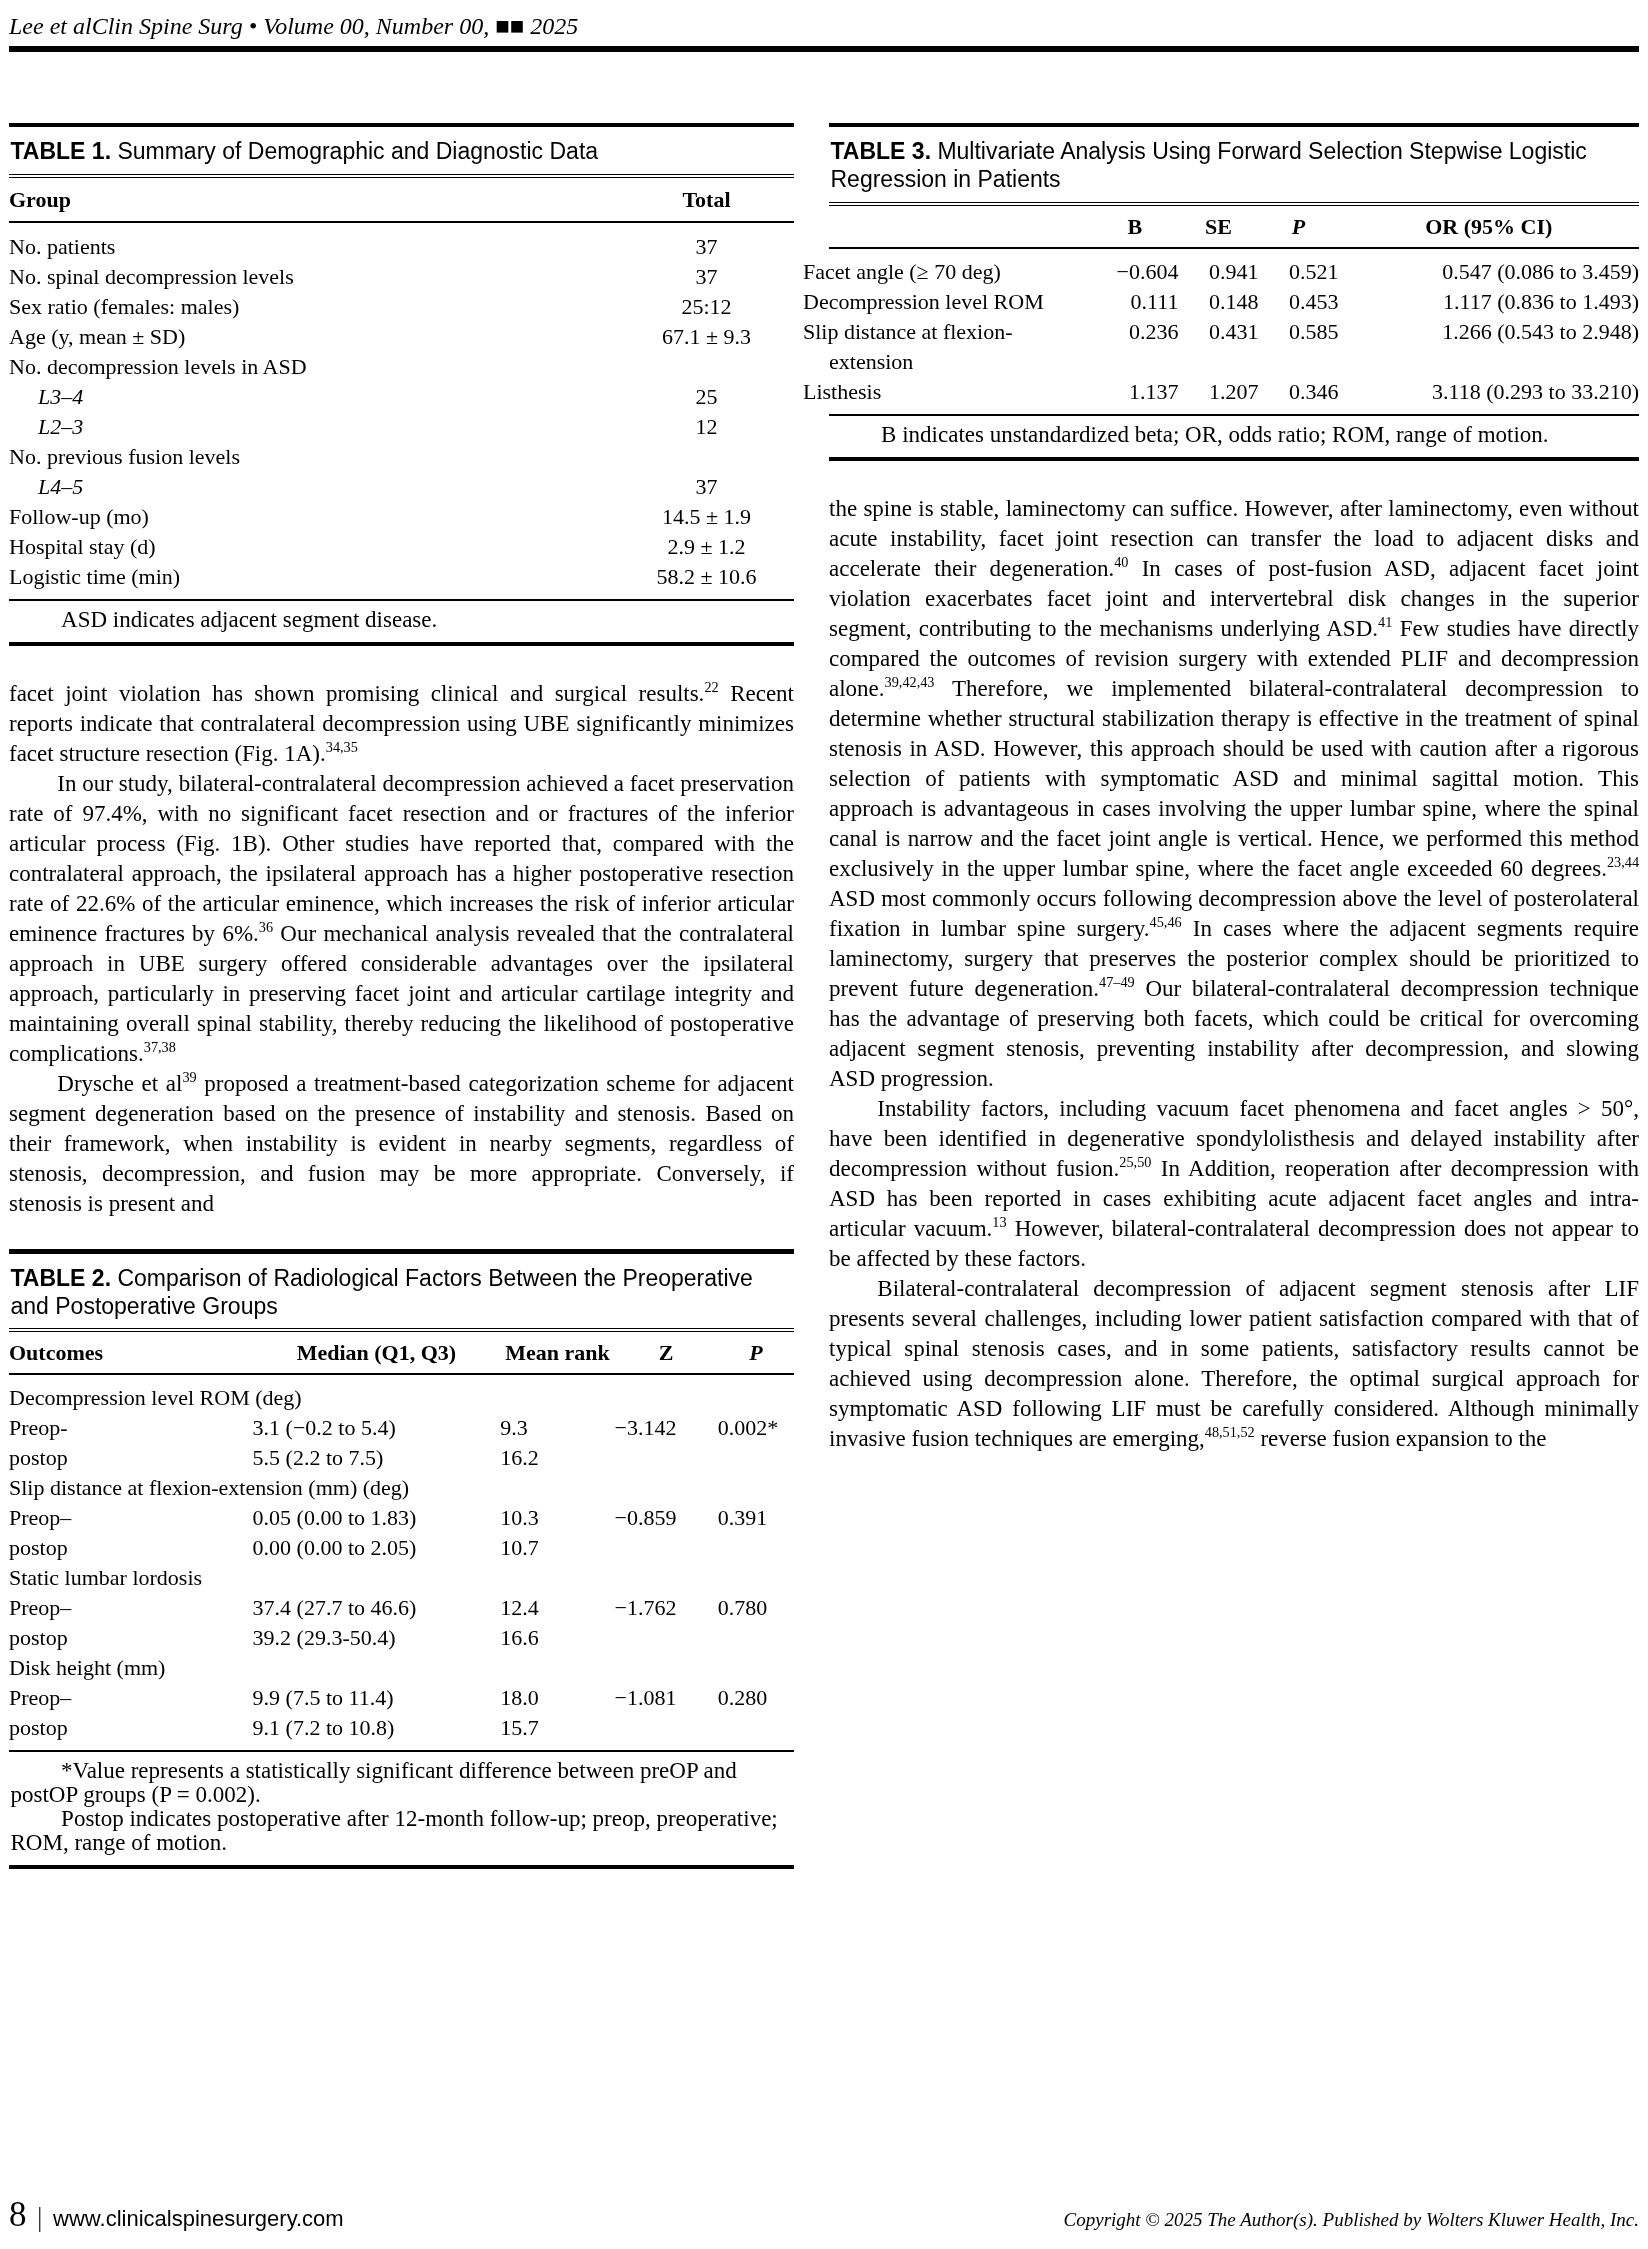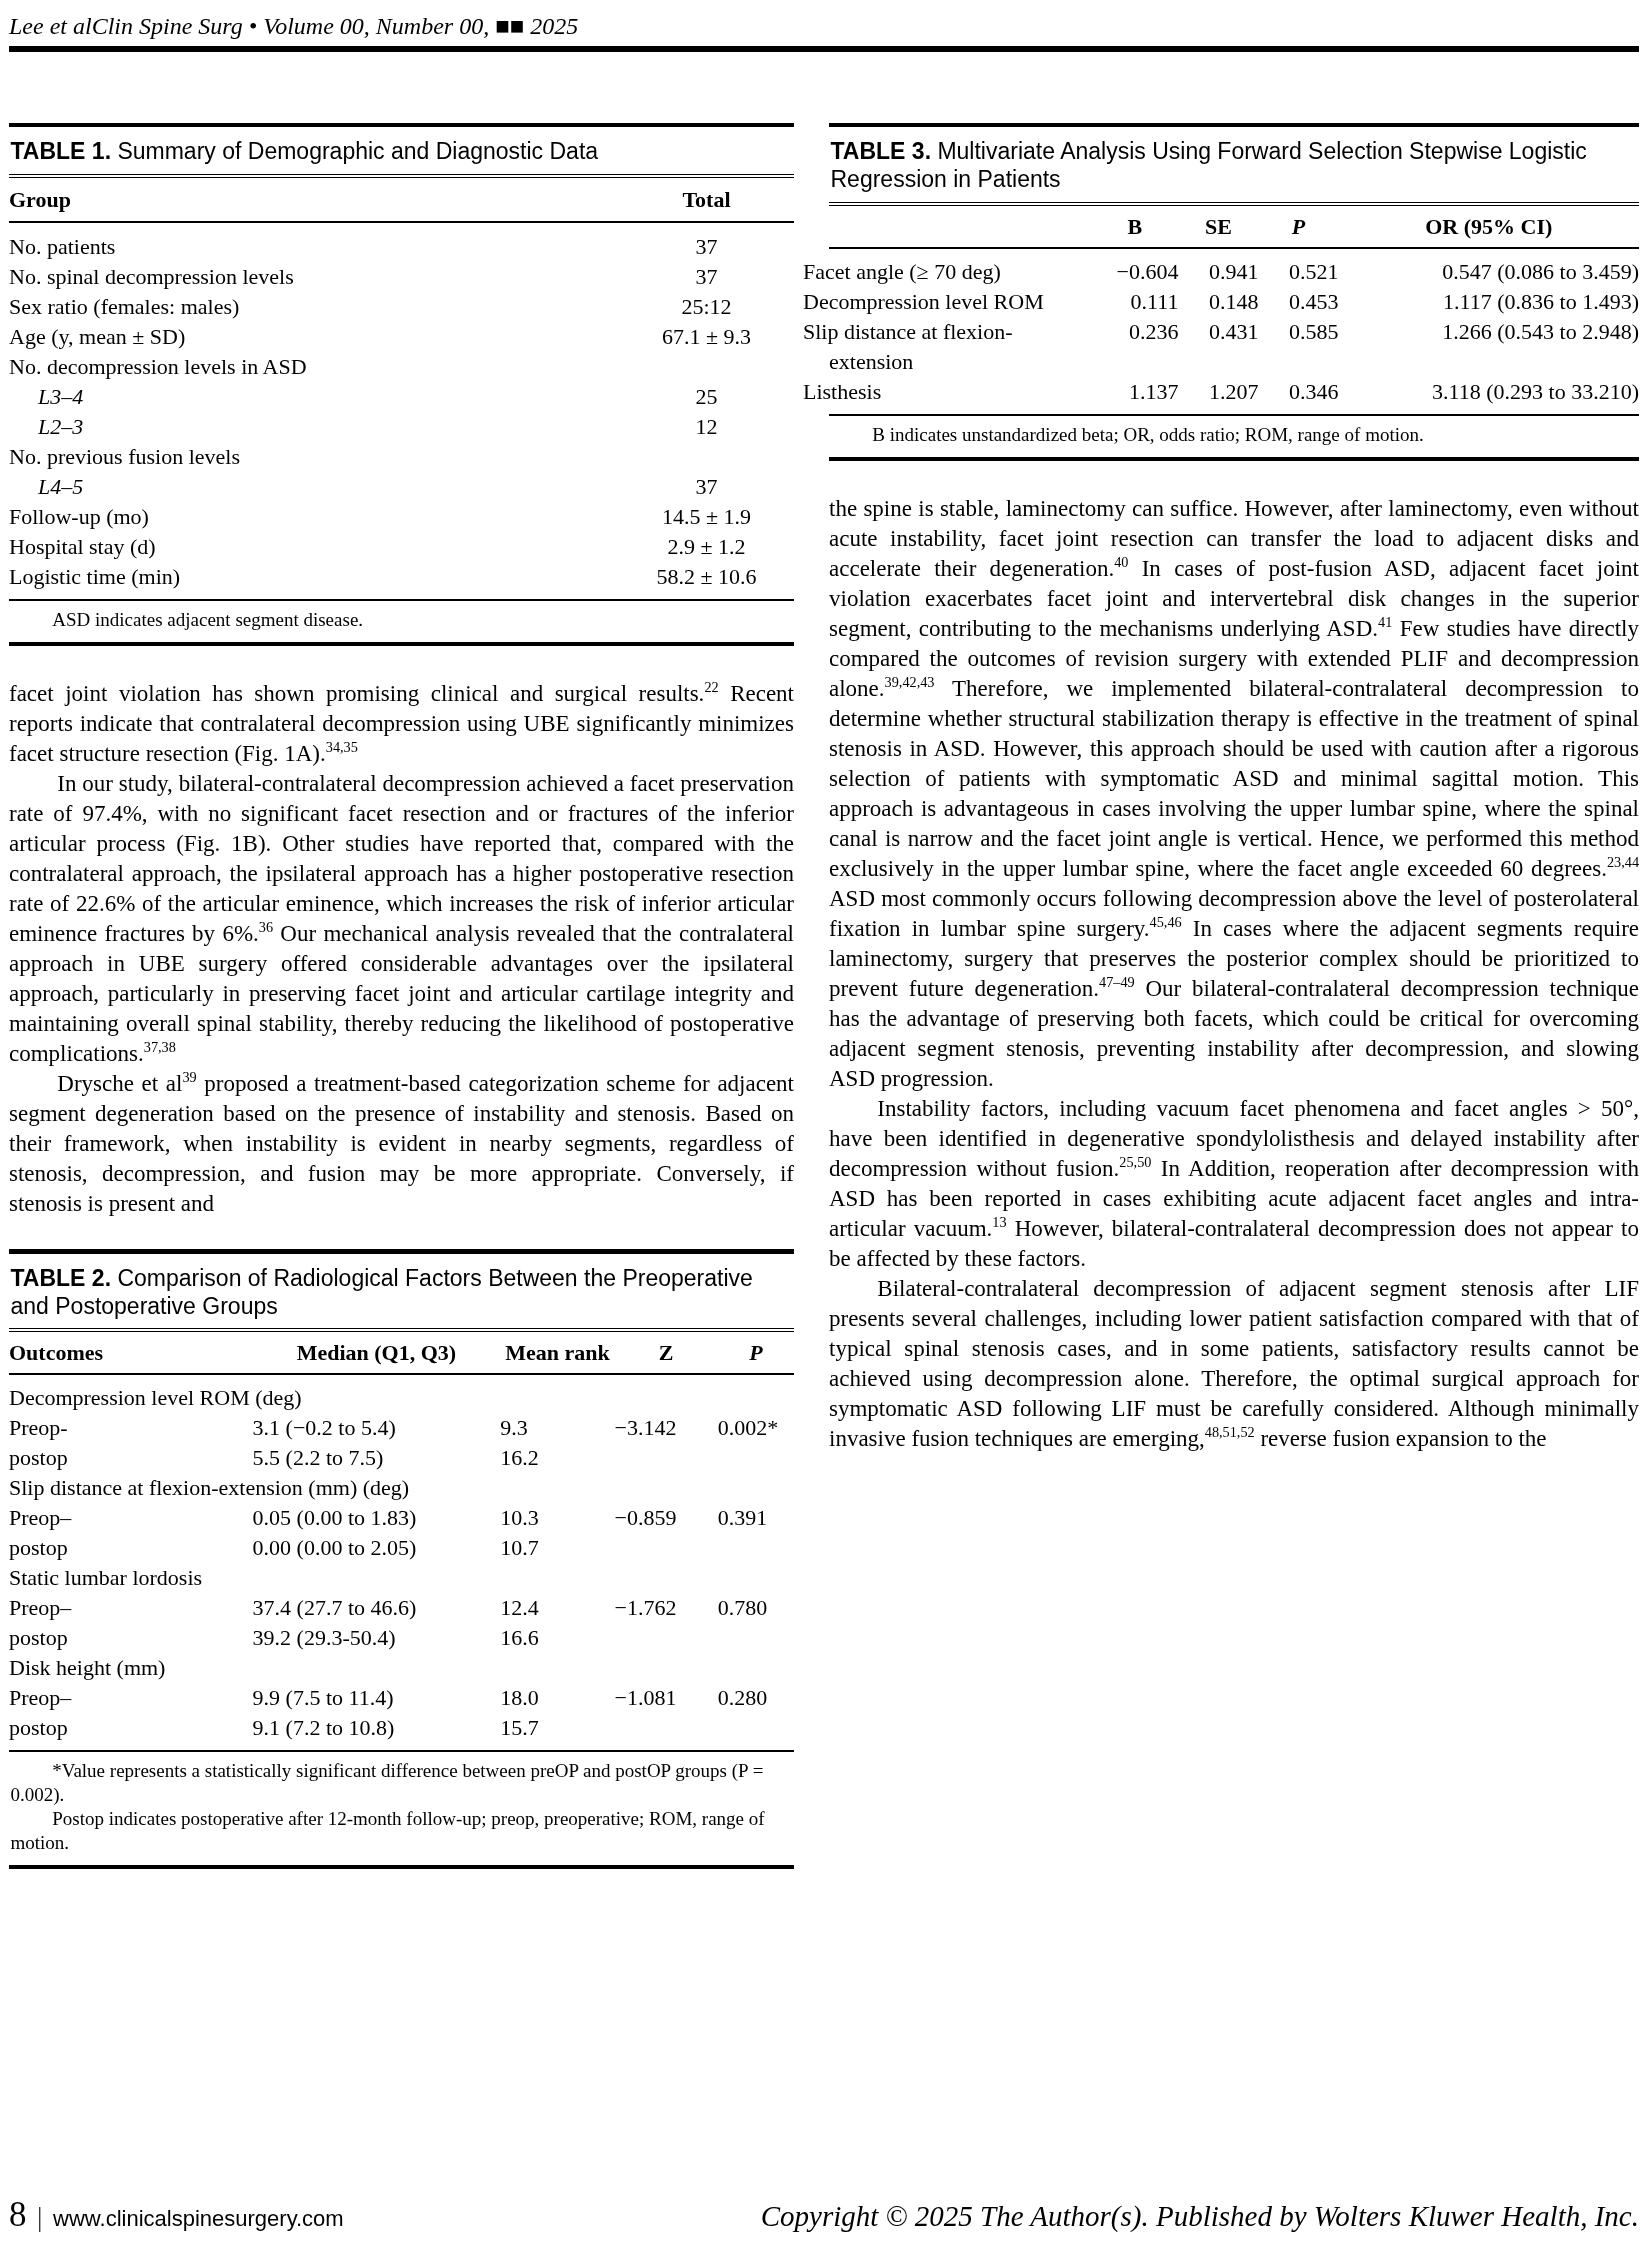--- a/index.html
+++ b/index.html
@@ -19,21 +19,21 @@
   .col-right{width:810px;flex:none;}
   
   .tbl-block{width:100%;}
   .rule-top{height:4.6px;background:#000;}
   .rule-dbl{height:2.3px;border-top:1.5px solid #000;border-bottom:1.5px solid #000;}
   .rule-mid{height:1.9px;background:#000;}
   .rule-close{height:3.8px;background:#000;}
   .tbl-title{font-family:"Liberation Sans",sans-serif;font-size:23px;line-height:28px;
     padding:10px 1.5px 8.4px 1.5px;font-weight:400;}
   .tbl-title .tbl-label{font-weight:700;}
-  .tbl-foot{font-size:19px;line-height:24px;padding:6.8px 1.5px 10px 1.5px;font-family:Liberation Serif, serif;}
+  .tbl-foot{font-size:23px;line-height:24px;padding:6.8px 1.5px 10px 1.5px;font-family:Liberation Serif, serif;}
   .tbl-foot .fnote{text-indent:2.2em;margin:0;}
   
   .t1-head{display:flex;justify-content:space-between;font-weight:700;font-size:22px;
     padding:8.4px 0;}
   .t1-head .t1-val{font-weight:700;}
   .t1-body{padding:9px 0 7.6px 0;font-size:22px;}
   .t1-row{display:flex;justify-content:space-between;line-height:30px;}
   .t1-lab{flex:1;}
   .t1-lab.ind1{padding-left:29px;font-style:italic;}
   .t1-val{width:175px;text-align:center;flex:none;}
@@ -58,21 +58,21 @@
   .para sup{font-size:0.62em;line-height:0;vertical-align:super;}
   .col-left .tbl-block.second{margin-top:30px;}
   .col-right .paras{}
   
   .pg-footer{position:absolute;left:9px;right:9px;bottom:16.7px;
     display:flex;justify-content:space-between;align-items:baseline;}
   .footer-left{display:flex;align-items:baseline;gap:10.6px;}
   .page-num{font-size:35px;line-height:35px;}
   .footer-bar{font-size:27px;font-weight:200;color:#333;}
   .site{font-family:"Liberation Sans",sans-serif;font-size:22px;}
-  .copyright{font-style:italic;font-size:29px;}
+  .copyright{font-style:italic;font-size:19px;}
 </style>
 </head>
 <body>
 
 <div class="page">
 
   <div class="pg-header">
     <span>Lee et al</span>
     <span>Clin Spine Surg • Volume 00, Number 00, ■■ 2025</span>
   </div>

